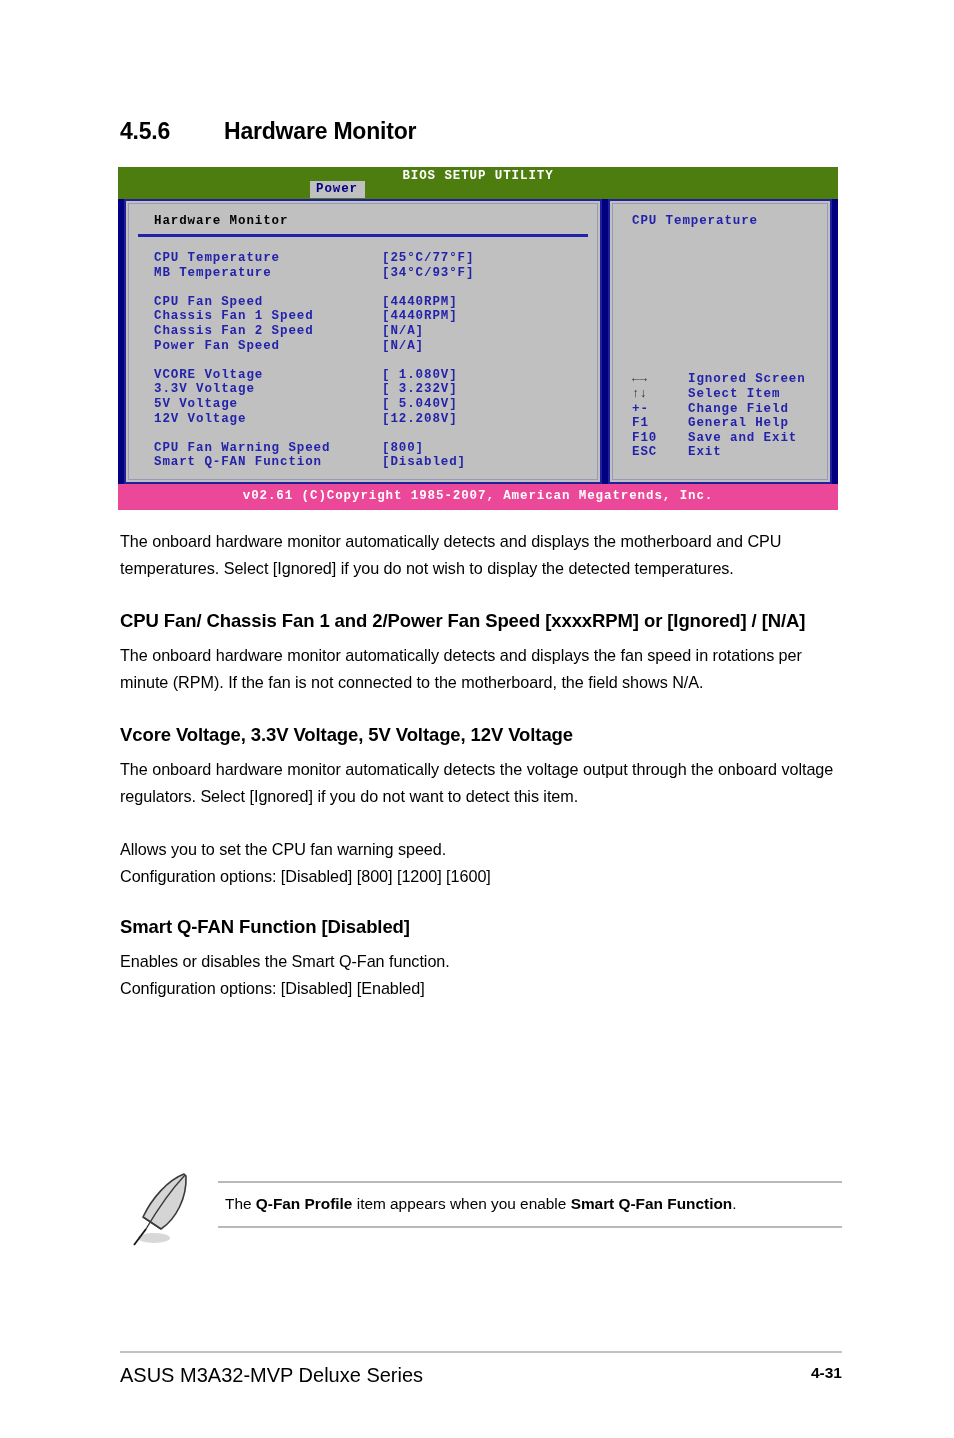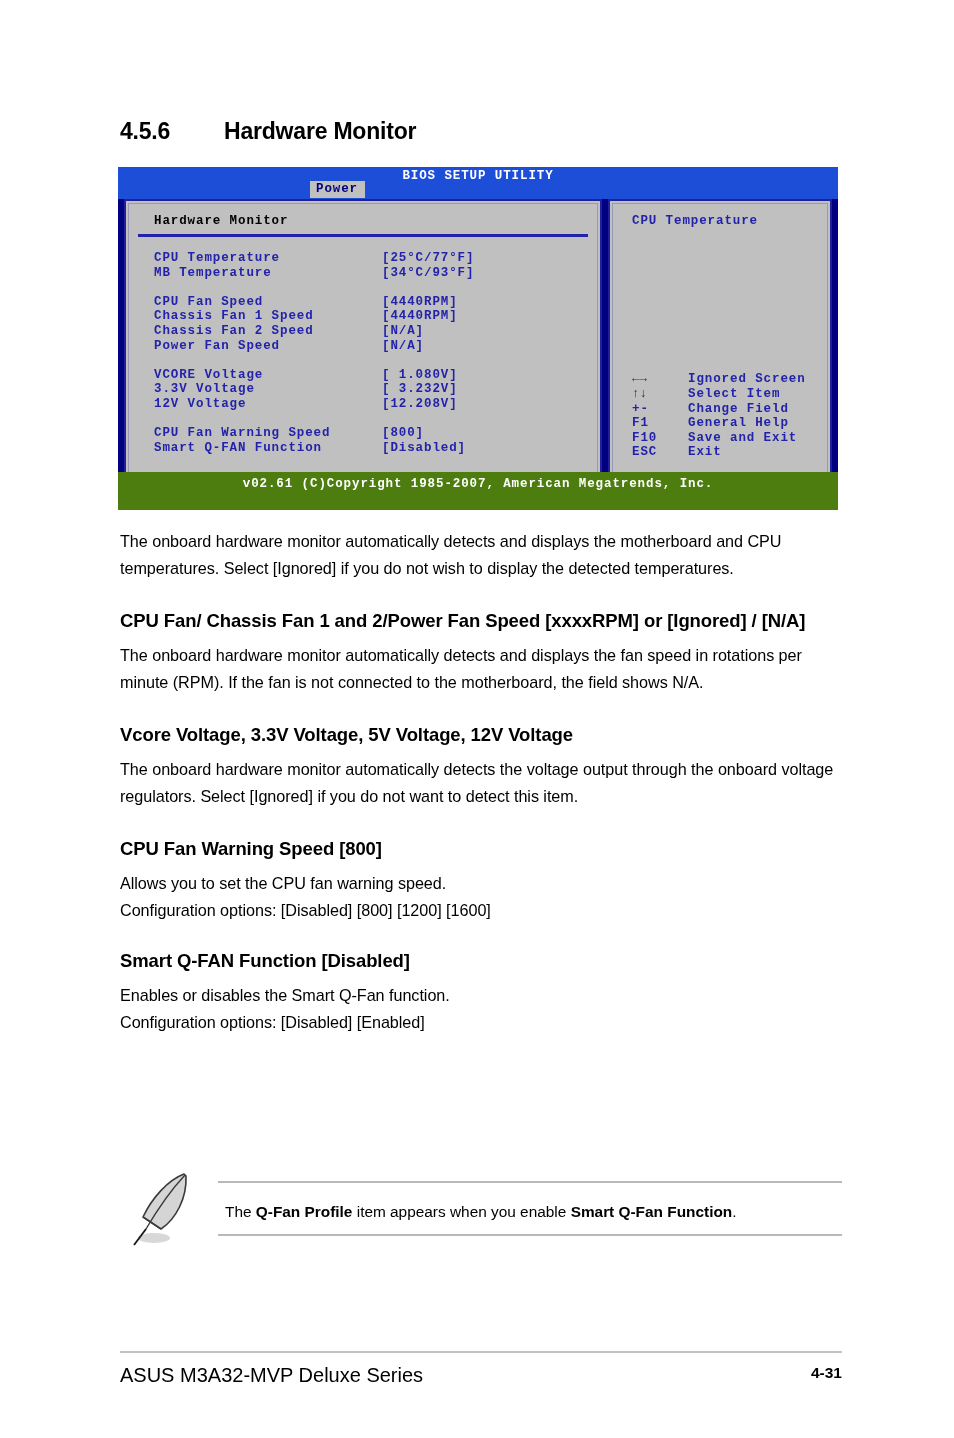--- a/index.html
+++ b/index.html
@@ -45,21 +45,21 @@
     top: 167px;
     width: 720px;
     height: 343px;
     background: #000080;
     font-family: "Liberation Mono", "DejaVu Sans Mono", monospace;
     box-sizing: border-box;
   }
   .bios-titlebar {
     position: relative;
     height: 32px;
-    background: #1d4ed8;
+    background: #4d7c0f;
   }
   .bios-title {
     position: absolute;
     left: 0; right: 0; top: 2px;
     text-align: center;
     color: #ffffff;
     font-size: 12.5px;
     font-weight: bold;
     letter-spacing: 0.9px;
   }
@@ -145,22 +145,22 @@
     line-height: 14.6px;
   }
   .legend .lrow { display: flex; white-space: pre; }
   .legend .key { width: 56px; flex: 0 0 56px; }
   .legend .key.glyph { color: #333333; letter-spacing: 0px; }
 
   .bios-footer {
     position: absolute;
     left: 0; right: 0;
     bottom: 0;
-    height: 38px;
-    background: #4d7c0f;
+    height: 26px;
+    background: #ec4899;
     color: #ffffff;
     font-size: 12.5px;
     font-weight: bold;
     letter-spacing: 0.9px;
     text-align: center;
     line-height: 24px;
   }
 
   
   .content {
@@ -207,21 +207,20 @@
     right: 0;
   }
   .note-rule {
     height: 2px;
     background: #b9b9b9;
   }
   .note-text {
     font-size: 15.4px;
     line-height: 22px;
     padding: 10px 0 11px 7px;
-    margin-top: 8px;
   }
   .note-text b { font-weight: bold; }
 
   
   .footer-rule {
     position: absolute;
     left: 120px;
     top: 1351px;
     width: 722px;
     height: 2px;
@@ -298,20 +297,24 @@
           <div class="grp">
             <div class="row">
               <span class="lbl">VCORE Voltage</span>
               <span class="val">[ 1.080V]</span>
             </div>
             <div class="row">
               <span class="lbl">3.3V Voltage</span>
               <span class="val">[ 3.232V]</span>
             </div>
             <div class="row">
+              <span class="lbl">5V Voltage</span>
+              <span class="val">[ 5.040V]</span>
+            </div>
+            <div class="row">
               <span class="lbl">12V Voltage</span>
               <span class="val">[12.208V]</span>
             </div>
           </div>
 
           <div class="grp">
             <div class="row">
               <span class="lbl">CPU Fan Warning Speed</span>
               <span class="val">[800]</span>
             </div>
@@ -362,21 +365,20 @@
   <div class="content">
 
     <p class="body">The onboard hardware monitor automatically detects and displays the motherboard and CPU temperatures. Select [Ignored] if you do not wish to display the detected temperatures.</p>
 
     <h3 class="sub">CPU Fan/ Chassis Fan 1 and 2/Power Fan Speed [xxxxRPM] or [Ignored] / [N/A]</h3>
     <p class="body">The onboard hardware monitor automatically detects and displays the fan speed in rotations per minute (RPM). If the fan is not connected to the motherboard, the field shows N/A.</p>
 
     <h3 class="sub">Vcore Voltage, 3.3V Voltage, 5V Voltage, 12V Voltage</h3>
     <p class="body">The onboard hardware monitor automatically detects the voltage output through the onboard voltage regulators. Select [Ignored] if you do not want to detect this item.</p>
 
-    <h3 class="sub">CPU Fan Warning Speed [800]</h3>
     <p class="body tight">
       <span>Allows you to set the CPU fan warning speed.</span><br>
       <span>Configuration options: [Disabled] [800] [1200] [1600]</span>
     </p>
 
     <h3 class="sub">Smart Q-FAN Function [Disabled]</h3>
     <p class="body tight">
       <span>Enables or disables the Smart Q-Fan function.</span><br>
       <span>Configuration options: [Disabled] [Enabled]</span>
     </p>

